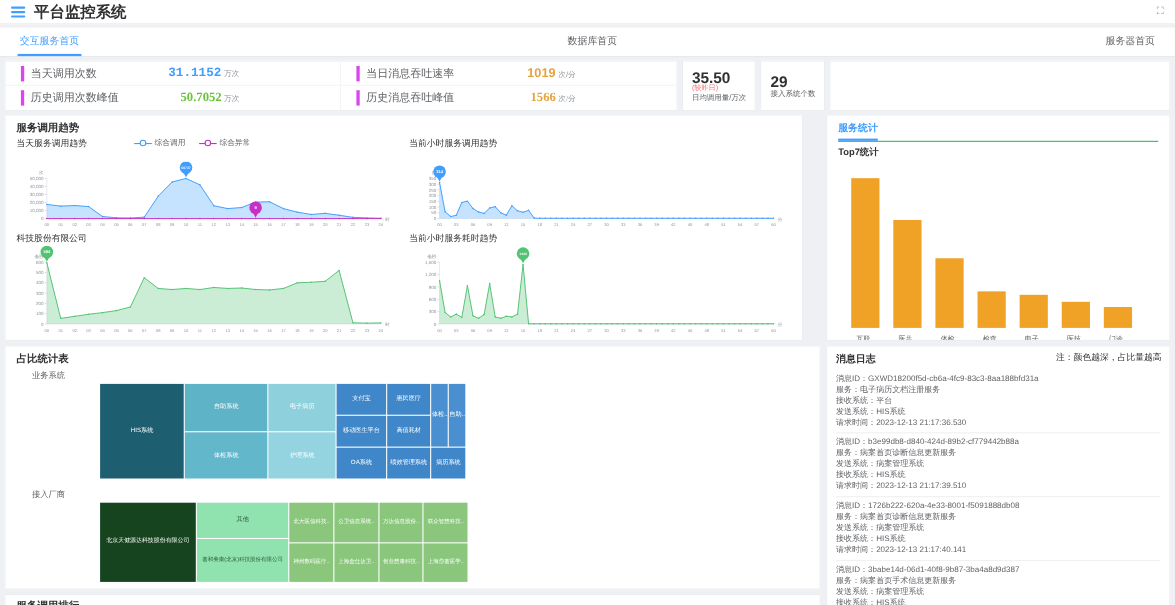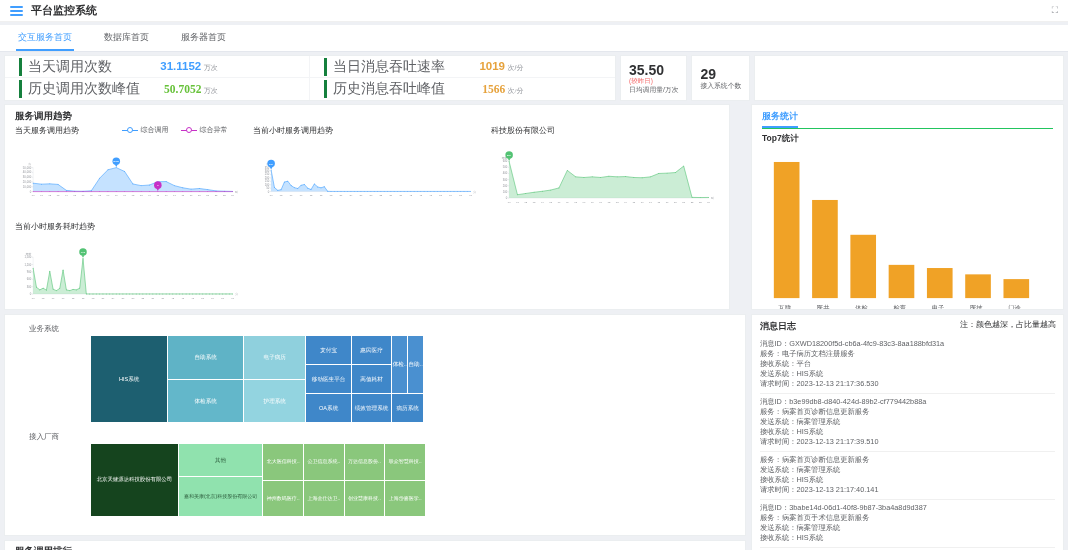--- a/index.html
+++ b/index.html
@@ -3,56 +3,56 @@
 <meta charset="utf-8">
 <style>
   * { box-sizing: border-box; margin: 0; padding: 0; }
   html,body { width:1068px; height:550px; overflow:hidden; }
   body { font-family:"Liberation Sans","DejaVu Sans",sans-serif; background:#eef0f4; color:#303133; font-size:9px; }
 
   
   .topbar { height:22px; background:#fff; display:flex; align-items:center; gap:8px; padding:0 10px; border-bottom:1px solid #f0f0f0; }
   .hamburger { width:13px; height:10px; display:flex; flex-direction:column; justify-content:space-between; cursor:pointer; }
   .hamburger i { height:2px; background:#409eff; border-radius:1px; }
-  .app-title { font-size:11px; font-weight:bold; }
+  .app-title { font-size:14px; font-weight:bold; }
   .topbar-right { margin-left:auto; color:#909399; font-size:9px; cursor:pointer; }
 
   
-  .tabbar { margin-top:3px; background:#fff; display:flex; gap:28px; padding:0 16px; border-bottom:1px solid #e4e7ed; }
+  .tabbar { margin-top:3px; background:#fff; display:flex; gap:28px; padding:0 16px; border-bottom:1px solid #e4e7ed;justify-content:space-between; }
   .tab { padding:6px 2px 5px; font-size:9px; color:#606266; cursor:pointer; border-bottom:2px solid transparent; }
   .tab.active { color:#409eff; border-bottom-color:#409eff; }
 
   
   .stats-row { display:flex; gap:4px; margin:3px 4px 0; height:46px; }
   .metrics { width:612px; background:#fff; border:1px solid #ebeef0; display:grid; grid-template-columns:1fr 1fr; grid-template-rows:1fr 1fr; }
   .metric { display:flex; align-items:center; padding:0 14px; border-bottom:1px solid #f3f4f6; border-right:1px solid #f3f4f6; }
   .metric:nth-child(2n) { border-right:none; }
   .metric:nth-child(n+3) { border-bottom:none;font-family:Liberation Serif, serif; }
-  .metric-label { color:#606266; font-size:14px; border-left:3px solid #15803d; padding-left:6px; white-space:nowrap;text-align:right; }
+  .metric-label { color:#606266; font-size:10px; border-left:3px solid #d946ef; padding-left:6px; white-space:nowrap;text-align:right; }
   .metric-value { margin-left:auto; margin-right:28%; white-space:nowrap; }
   .metric-value b { font-size:11.5px; }
   .metric-value i { font-style:normal; color:#909399; font-size:7px; }
   .stat-card { background:#fff; border:1px solid #ebeef0; padding:3px 8px; display:flex; flex-direction:column; justify-content:center; }
   .stat-card .big { font-size:14px; font-weight:bold; line-height:14px; }
   .stat-card .note { color:#f56c6c; font-size:6.5px; line-height:8px; }
   .stat-card .lbl { color:#606266; font-size:6.8px; line-height:9px; white-space:nowrap; }
   .card-health { flex-direction:row; align-items:flex-start; gap:14px; }
   .health-group { display:flex; flex-direction:column; justify-content:center; }
   .pct { color:#67c23a; font-size:12px; font-weight:bold; line-height:14px; }
   .badge { border:1px solid #67c23a; border-radius:2px; padding:1px 3px; margin-left:6px; text-align:center; line-height:6px; align-self:center; }
   .badge .bt { font-size:4.6px; color:#303133; display:block; }
   .badge .bv { font-size:6px; color:#f56c6c; font-weight:bold; display:block; }
   .stat-filler { flex:1; background:#fff; border:1px solid #ebeef0; }
 
   
   .main-row { display:flex; gap:21px; margin:3px 4px 0; height:206px; }
   .panel { background:#fff; border:1px solid #ebeef0; }
   .trend-panel { flex:1; padding:5px 10px; overflow:hidden; }
   .section-title { font-size:9.5px; font-weight:bold; margin-bottom:2px; }
-  .charts-grid { display:grid; grid-template-columns:1fr 1fr 1fr; column-gap:10px; }
+  .charts-grid { display:grid; grid-template-columns:1fr 1fr; column-gap:10px; }
   .chart-head { height:22px; }
   .chart-head.short { height:12px; }
   .chart-title { font-size:8px; color:#303133; }
   .chart-sub { font-size:8px; color:#409eff; font-weight:bold; }
   .legend { display:inline-flex; gap:12px; margin-left:40px; vertical-align:top; }
   .legend-item { display:inline-flex; align-items:center; gap:3px; font-size:7px; color:#606266; }
   .lg-marker { width:16px; height:7px; position:relative; }
   .lg-marker::before { content:""; position:absolute; left:0; right:0; top:3px; height:1px; background:currentColor; }
   .lg-marker::after { content:""; position:absolute; left:5px; top:0.5px; width:4px; height:4px; border:1.5px solid currentColor; border-radius:50%; background:#fff; }
 
@@ -99,21 +99,21 @@
 <nav class="tabbar">
   <span class="tab active">交互服务首页</span>
   <span class="tab">数据库首页</span>
   <span class="tab">服务器首页</span>
 </nav>
 
 <section class="stats-row">
   <div class="metrics">
     <div class="metric">
       <span class="metric-label">当天调用次数</span>
-      <span class="metric-value"><b style="color: rgb(64, 158, 255);">31.1152</b> <i>万次</i></span>
+      <span class="metric-value"><b style="color: rgb(64, 158, 255); font-family: Liberation Mono, monospace;">31.1152</b> <i>万次</i></span>
     </div>
     <div class="metric">
       <span class="metric-label">当日消息吞吐速率</span>
       <span class="metric-value"><b style="color: rgb(230, 162, 60);">1019</b> <i>次/分</i></span>
     </div>
     <div class="metric">
       <span class="metric-label">历史调用次数峰值</span>
       <span class="metric-value"><b style="color: rgb(103, 194, 58);">50.7052</b> <i>万次</i></span>
     </div>
     <div class="metric">
@@ -587,20 +587,21 @@
           <text x="257.79999999999995" y="164" text-anchor="middle" font-size="6.4" fill="#606266">门诊..</text>
         </svg></div>
   </div>
 </section>
 
 <section class="bottom-row">
   <span class="heat-note">注：颜色越深，占比量越高</span>
 
   <div class="bottom-left">
     <div class="panel heat-panel">
+      <div class="section-title">占比统计表</div>
 
       <div class="tmap-label">业务系统</div>
       <div class="tmap tmap-a">
         <div class="tm-cell" style="width: 23%; background: rgb(29, 95, 112);">HIS系统</div>
         <div class="tm-col" style="width:22.5%">
           <div class="tm-cell" style="flex: 1 1 0%; background: rgb(95, 179, 198);">自助系统</div>
           <div class="tm-cell" style="flex: 1 1 0%; background: rgb(99, 183, 202);">体检系统</div>
         </div>
         <div class="tm-col" style="width:18.5%">
           <div class="tm-cell" style="flex: 1 1 0%; background: rgb(143, 208, 221);">电子病历</div>
@@ -669,20 +670,21 @@
           <div class="log-line"><span class="fl">请求时间：</span><span>2023-12-13 21:17:36.530</span></div>
         </div>
         <div class="log-entry">
           <div class="log-line"><span class="fl">消息ID：</span><span>b3e99db8-d840-424d-89b2-cf779442b88a</span></div>
           <div class="log-line"><span class="fl">服务：</span><span>病案首页诊断信息更新服务</span></div>
           <div class="log-line"><span class="fl">发送系统：</span><span>病案管理系统</span></div>
           <div class="log-line"><span class="fl">接收系统：</span><span>HIS系统</span></div>
           <div class="log-line"><span class="fl">请求时间：</span><span>2023-12-13 21:17:39.510</span></div>
         </div>
         <div class="log-entry">
+          <div class="log-line"><span class="fl">消息ID：</span><span>1726b222-620a-4e33-8001-f5091888db08</span></div>
           <div class="log-line"><span class="fl">服务：</span><span>病案首页诊断信息更新服务</span></div>
           <div class="log-line"><span class="fl">发送系统：</span><span>病案管理系统</span></div>
           <div class="log-line"><span class="fl">接收系统：</span><span>HIS系统</span></div>
           <div class="log-line"><span class="fl">请求时间：</span><span>2023-12-13 21:17:40.141</span></div>
         </div>
         <div class="log-entry">
           <div class="log-line"><span class="fl">消息ID：</span><span>3babe14d-06d1-40f8-9b87-3ba4a8d9d387</span></div>
           <div class="log-line"><span class="fl">服务：</span><span>病案首页手术信息更新服务</span></div>
           <div class="log-line"><span class="fl">发送系统：</span><span>病案管理系统</span></div>
           <div class="log-line"><span class="fl">接收系统：</span><span>HIS系统</span></div>

